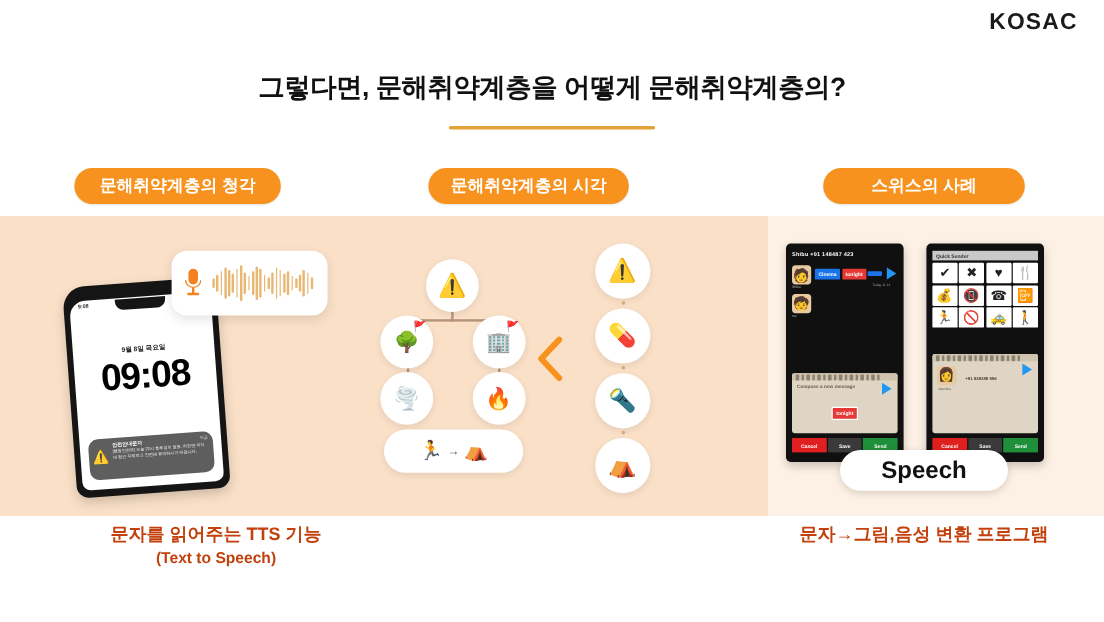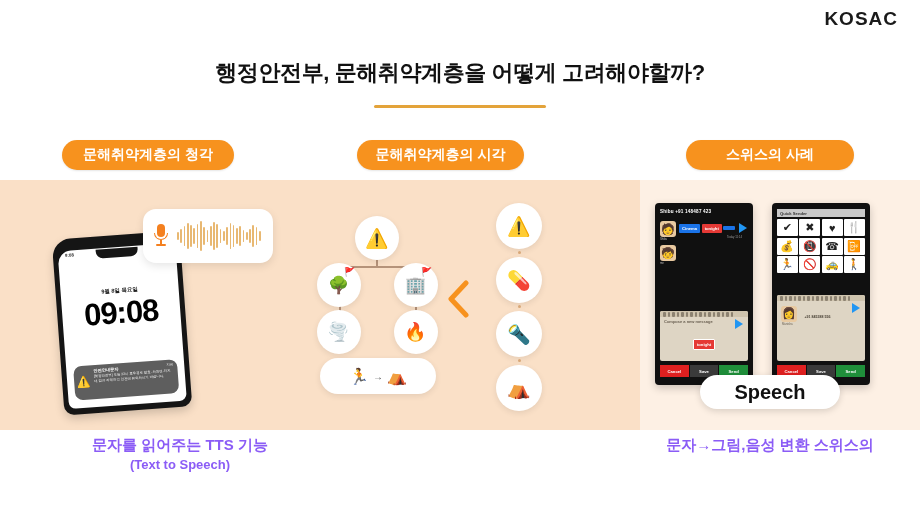--- a/index.html
+++ b/index.html
@@ -49,21 +49,21 @@
     color:#fff;font-size:14px;font-weight:bold;
     display:flex;align-items:center;justify-content:center;
     box-shadow:0 1px 2px rgba(0,0,0,.10);
   }
   .pill-1{left:62px;top:140px;width:172px;}
   .pill-2{left:357px;top:140px;width:167px;}
   .pill-3{left:686px;top:140px;width:168px;}
 
   
   .caption{
-    position:absolute;text-align:center;font-size:15px;font-weight:bold;color:#8b5cf6;
+    position:absolute;text-align:center;font-size:15px;font-weight:bold;color:#c2410c;
   }
   .caption .sub{display:block;font-size:13px;font-weight:bold;margin-top:2px;}
   .cap-1{left:30px;top:436px;width:300px;}
   .cap-2{left:320px;top:436px;width:250px;}
   .cap-3{left:630px;top:436px;width:280px;}
 
   
   .phone{
     position:absolute;left:58px;top:235px;width:128px;height:176px;
     background:#151515;border-radius:18px 18px 10px 10px;
@@ -207,21 +207,21 @@
     box-shadow:0 2px 7px rgba(0,0,0,.15);
   }
 </style>
 </head>
 <body>
 
 <div class="slide">
 
   <div class="brand">KOSAC</div>
 
-  <div class="title">행정안전부, 문해취약계층을 어떻게 고려해야할까?</div>
+  <div class="title">그렇다면, 문해취약계층을 어떻게 문해취약계층의?</div>
   <div class="title-rule"></div>
 
   <div class="band"></div>
   <div class="band-arrow"></div>
   <div class="right-panel"></div>
 
   <div class="pill pill-1">문해취약계층의 청각</div>
   <div class="pill pill-3">스위스의 사례</div>
   <div class="pill pill-2">문해취약계층의 시각</div>
 
@@ -419,15 +419,15 @@
       <div class="b-send">Send</div>
     </div>
   </div>
 
   <div class="easysms">Speech</div>
 
   <div class="caption cap-1">
     <span>문자를 읽어주는 TTS 기능</span>
     <span class="sub">(Text to Speech)</span>
   </div>
-  <div class="caption cap-3">문자→그림,음성 변환 스위스의</div>
+  <div class="caption cap-3">문자→그림,음성 변환 프로그램</div>
 
 </div>
 
 </body></html>

